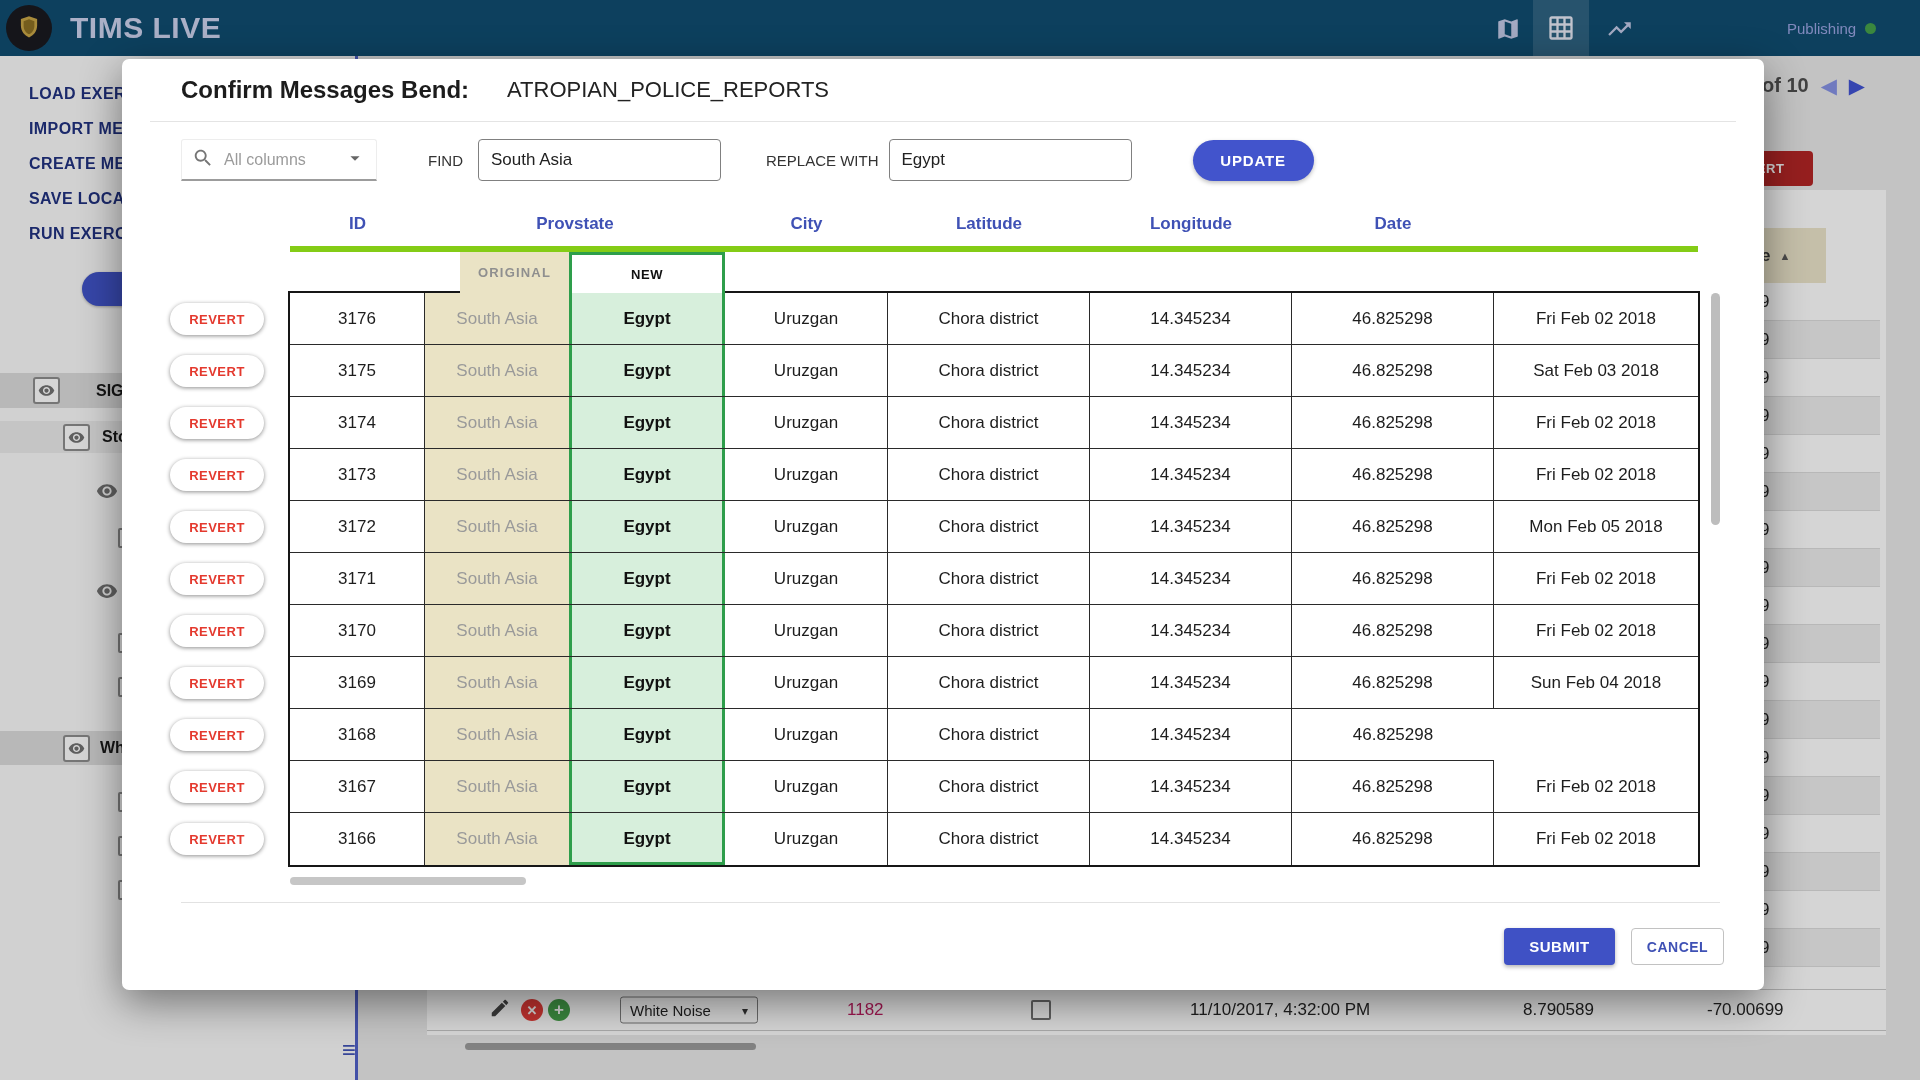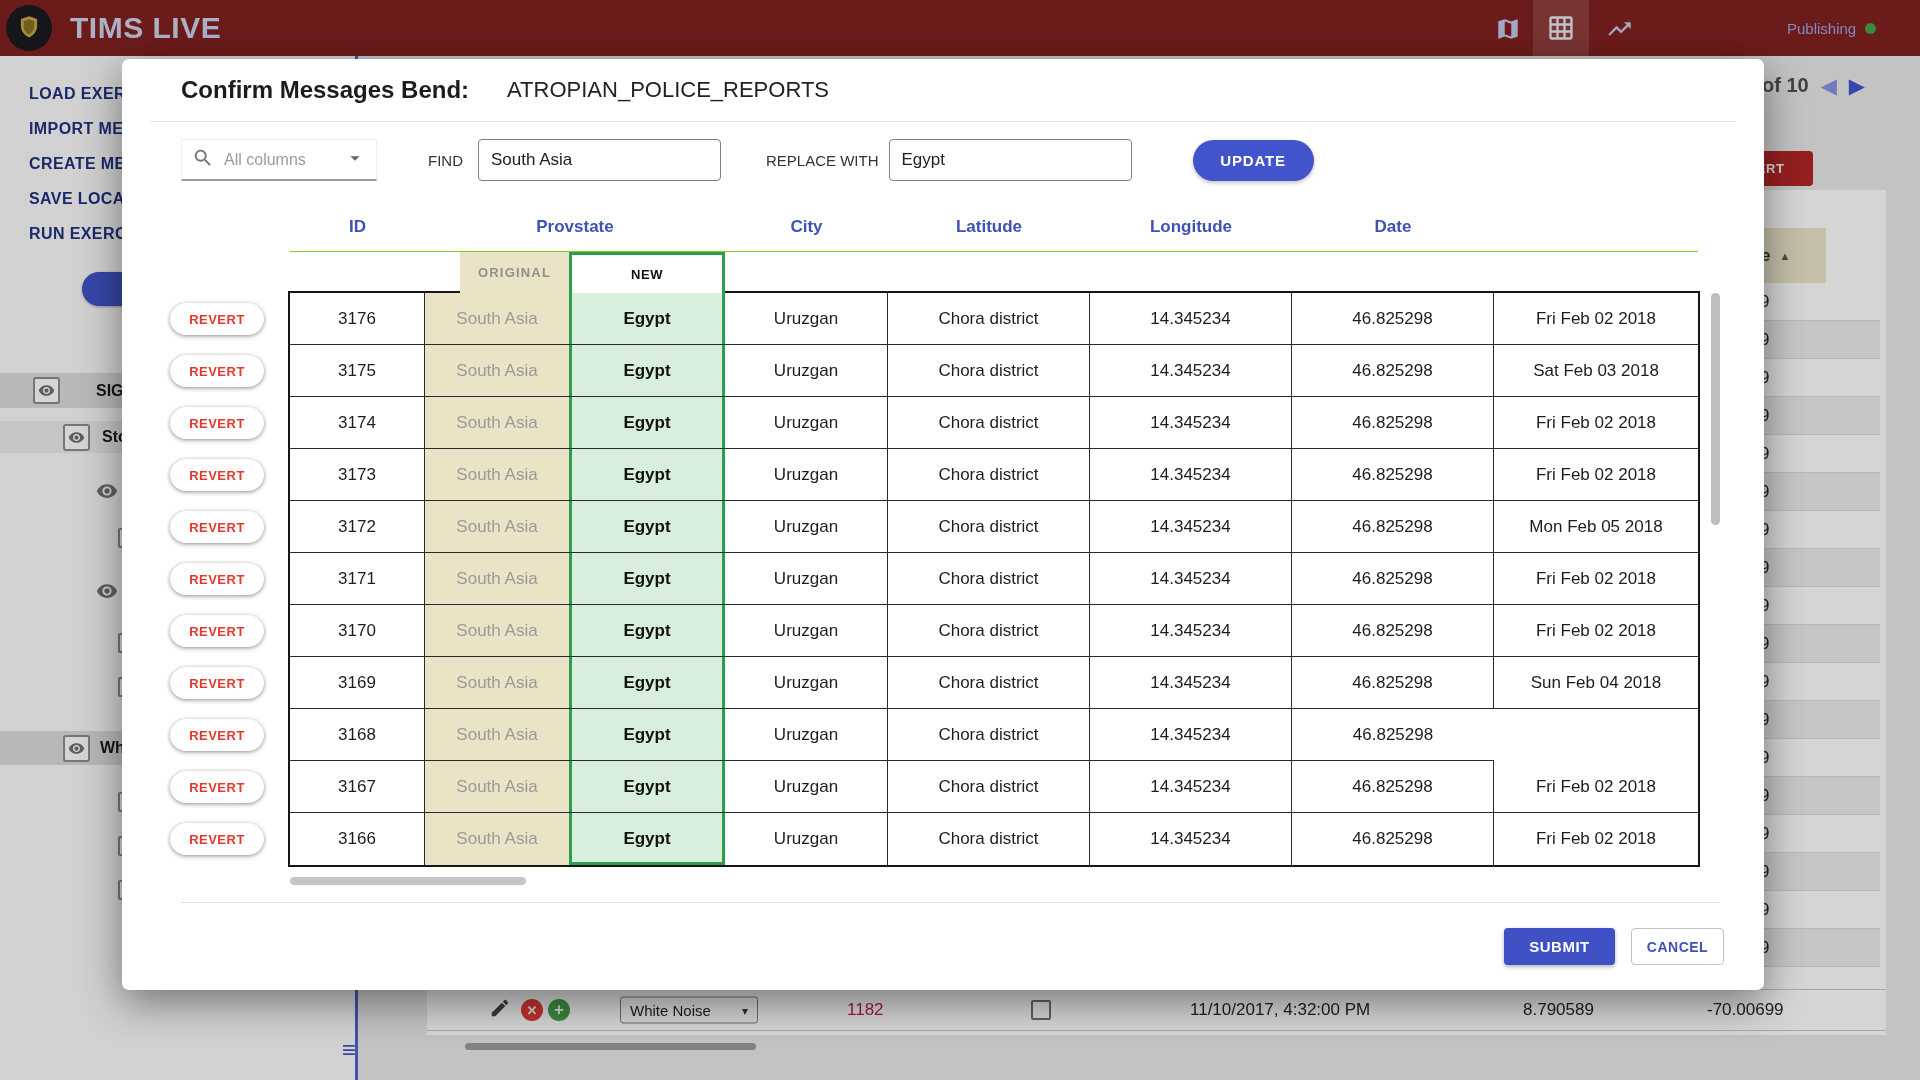--- a/index.html
+++ b/index.html
@@ -1,21 +1,21 @@
 <!DOCTYPE html>
 <html><head>
 <meta charset="utf-8">
 <style>
   * { box-sizing: border-box; margin: 0; padding: 0; }
   html,body { width:1920px; height:1080px; }
   body { font-family:"Liberation Sans", sans-serif; background:#e9e9e9; overflow:hidden; }
   #screen { position:relative; width:1920px; height:1080px; overflow:hidden; }
 
   
-  .topbar { position:absolute; left:0; top:0; width:1920px; height:72px; background:#7f1d1d; z-index:1; }
+  .topbar { position:absolute; left:0; top:0; width:1920px; height:72px; background:#0c4a6e; z-index:1; }
   .logo { position:absolute; left:6px; top:5px; width:46px; height:46px; border-radius:50%; background:#15151c; display:flex; align-items:center; justify-content:center; }
   .app-title { position:absolute; left:70px; top:0; height:56px; line-height:56px; font-size:30px; font-weight:bold; color:#ccd2ee; letter-spacing:0.5px; }
   .tb-icon { position:absolute; top:15px; width:27px; height:27px; display:flex; align-items:center; justify-content:center; cursor:pointer; }
   .tb-icon.map { left:1494px; }
   .tb-tab-active { position:absolute; left:1533px; top:0; width:56px; height:56px; background:rgba(255,255,255,0.13); display:flex; align-items:center; justify-content:center; }
   .tb-icon.chart { left:1606px; }
   .publishing { position:absolute; left:1787px; top:0; height:56px; display:flex; align-items:center; gap:9px; font-size:15px; color:#98a3e2; }
   .pub-dot { width:11px; height:11px; border-radius:50%; background:#43a047; }
 
   
@@ -77,21 +77,21 @@
   .lbl-replace { margin-left:45px; }
   .ctl-input { margin-left:15px; width:243px; height:42px; border:1px solid #808080; border-radius:4px; padding:0 12px; font-size:17px; color:#222; font-family:"Liberation Sans",sans-serif; background:#fff; }
   .ctl-input.rep { margin-left:10px; }
   .update-btn { margin-left:61px; width:121px; height:41px; border:none; border-radius:21px; background:#4254cc; color:#fff; font-size:15px; font-weight:bold; letter-spacing:0.8px; box-shadow:0 2px 4px rgba(0,0,0,0.25); cursor:pointer; }
 
   .revert-rail { position:absolute; left:48px; top:234px; width:94px; }
   .revert-slot { height:52px; display:flex; align-items:center; justify-content:center; }
   .revert-btn { width:94px; height:32px; border:none; border-radius:16px; background:#fff; box-shadow:0 1px 4px rgba(0,0,0,0.45); color:#e4392e; font-size:13px; font-weight:bold; letter-spacing:0.5px; cursor:pointer; }
 
   .table-area { position:absolute; left:168px; top:143px; width:1408px; }
-  .t-header { height:50px; display:grid; grid-template-columns:135px 300px 163px 202px 202px 202px 204px; border-bottom:1px solid #84cc16; }
+  .t-header { height:50px; display:grid; grid-template-columns:135px 300px 163px 202px 202px 202px 204px; border-bottom:6px solid #84cc16; }
   .th-cell { display:flex; align-items:center; justify-content:center; font-size:17px; font-weight:bold; color:#3f51b5; cursor:pointer; }
   .t-subheader { height:41px; display:grid; grid-template-columns:135px 144px 156px auto; }
   .sub-original { grid-column:2; background:#eae3c5; color:#8f8f8f; font-size:13px; font-weight:bold; letter-spacing:1.2px; display:flex; align-items:center; justify-content:center;margin-left:35px; }
   .sub-new { grid-column:3; background:#fff; border:3px solid #2e9e4b; border-bottom:none; color:#121212; font-size:13px; font-weight:bold; letter-spacing:0.5px; display:flex; align-items:center; justify-content:center; }
   .t-body { box-shadow:0 0 0 2px #161616; }
   .t-row { height:52px; display:grid; grid-template-columns:135px 144px 156px 163px 202px 202px 202px 204px; }
   .cell { display:flex; align-items:center; justify-content:center; font-size:17px; color:#1d1d1d; border-right:1px solid #2a2a2a; border-bottom:1px solid #2a2a2a; }
   .cell:last-child { border-right:none; }
   .t-row:last-child .cell { border-bottom:none; }
   .c-orig { background:#eae3c5; color:#9a9a9a; border-right:none; }

